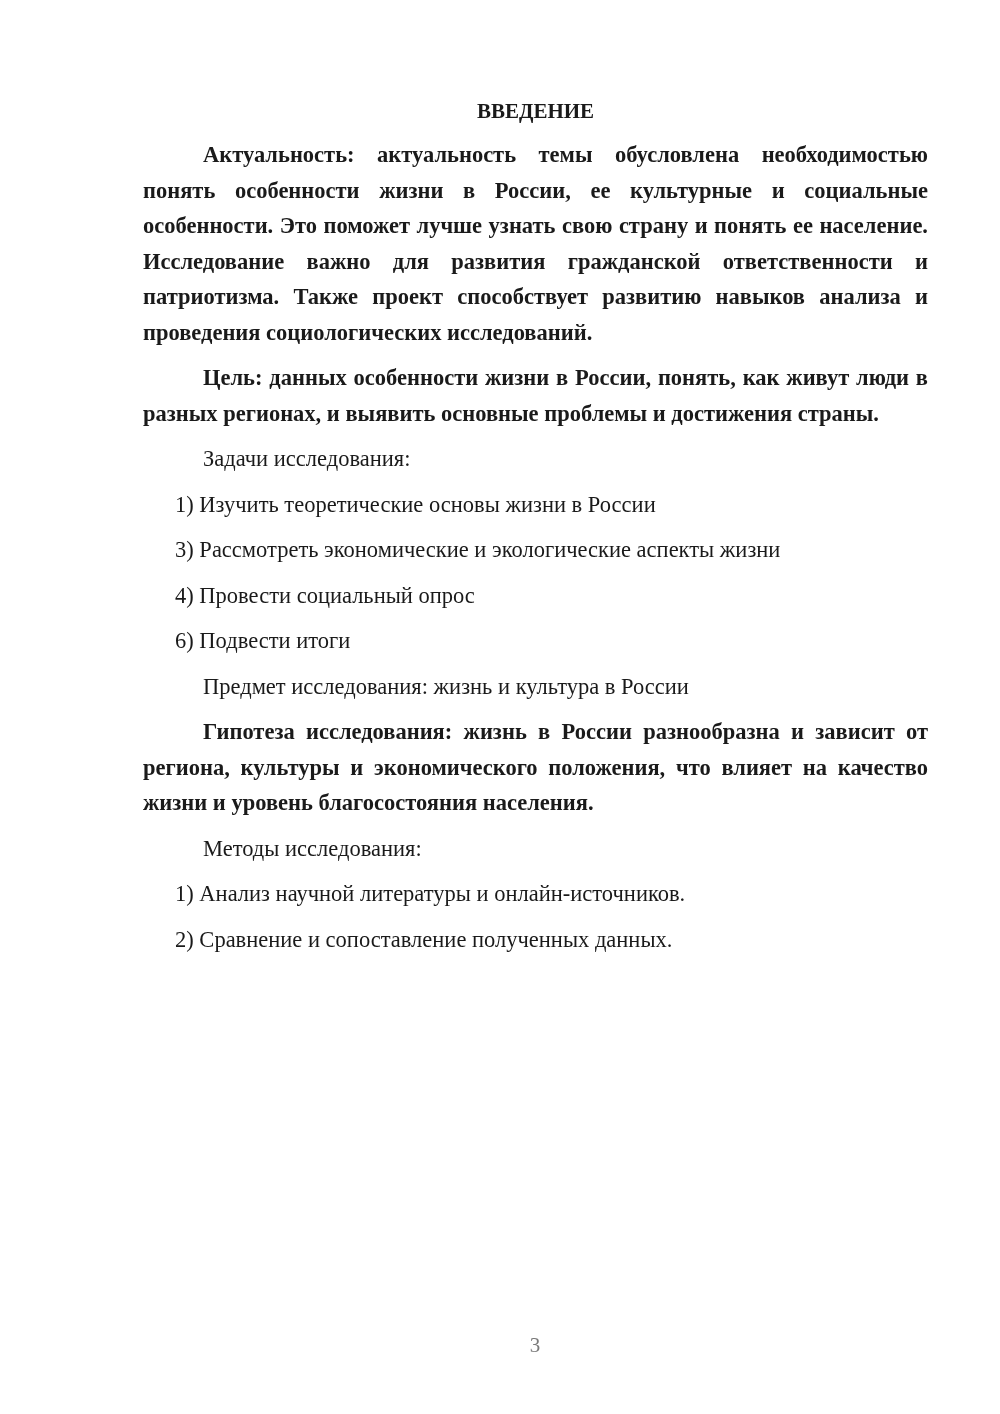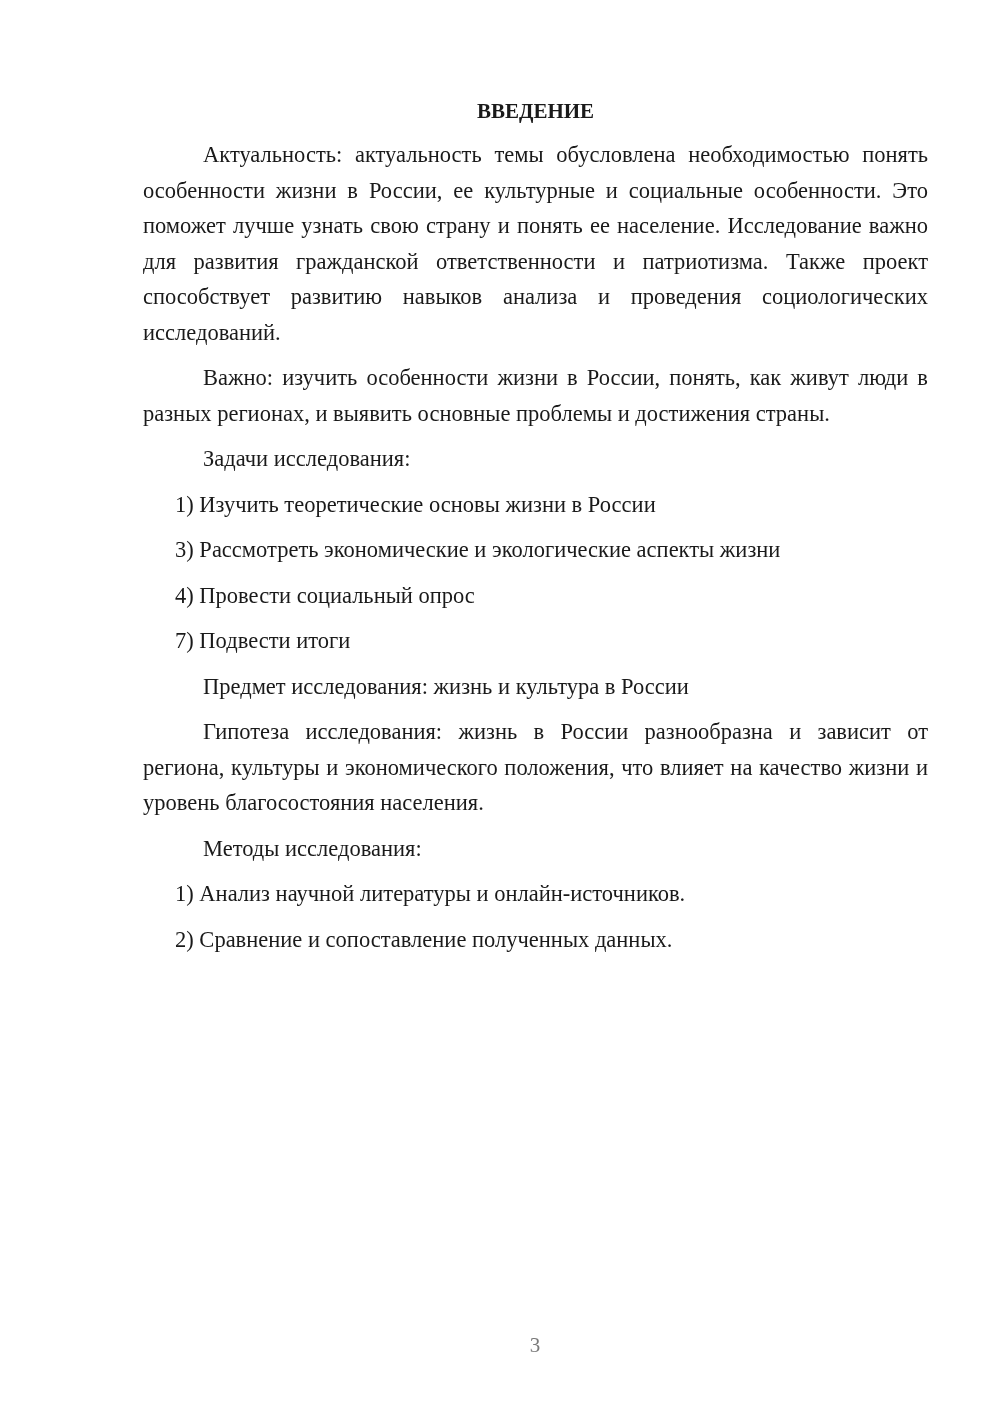--- a/index.html
+++ b/index.html
@@ -34,20 +34,21 @@
       text-align: center;
       font-weight: bold;
       font-size: 21px;
       margin: 0 0 11px 0;
       line-height: 30px;
     }
     .para {
       text-align: justify;
       text-indent: 60px;
       margin: 0 0 10px 0;
+      font-weight: bold;
     }
     .line-indent {
       margin: 8px 0 10px 0;
       padding-left: 60px;
     }
     .list-item {
       margin: 0 0 10px 0;
       padding-left: 32px;
     }
     .page-number {
@@ -63,29 +64,29 @@
 </head>
 <body>
 
 <div class="page">
   <div class="content">
     <div class="title">ВВЕДЕНИЕ</div>
 
     <p class="para">Актуальность: актуальность темы обусловлена необходимостью понять особенности жизни в России, ее культурные и социальные особенности. Это поможет лучше узнать свою страну и понять ее население. Исследование важно для развития гражданской ответственности и патриотизма. Также проект способствует развитию навыков анализа и проведения социологических исследований.</p>
 
 
-    <p class="para">Важно: изучить особенности жизни в России, понять, как живут люди в разных регионах, и выявить основные проблемы и достижения страны.</p>
+    <p class="para">Цель: данных особенности жизни в России, понять, как живут люди в разных регионах, и выявить основные проблемы и достижения страны.</p>
 
     <div class="line-indent">Задачи исследования:</div>
 
     <div>
       <div class="list-item">1) Изучить теоретические основы жизни в России</div>
       <div class="list-item">3) Рассмотреть экономические и экологические аспекты жизни</div>
       <div class="list-item">4) Провести социальный опрос</div>
-      <div class="list-item">7) Подвести итоги</div>
+      <div class="list-item">6) Подвести итоги</div>
     </div>
 
 
     <div class="line-indent">Предмет исследования: жизнь и культура в России</div>
 
     <p class="para">Гипотеза исследования: жизнь в России разнообразна и зависит от региона, культуры и экономического положения, что влияет на качество жизни и уровень благосостояния населения.</p>
 
     <div class="line-indent">Методы исследования:</div>
 
     <div>

